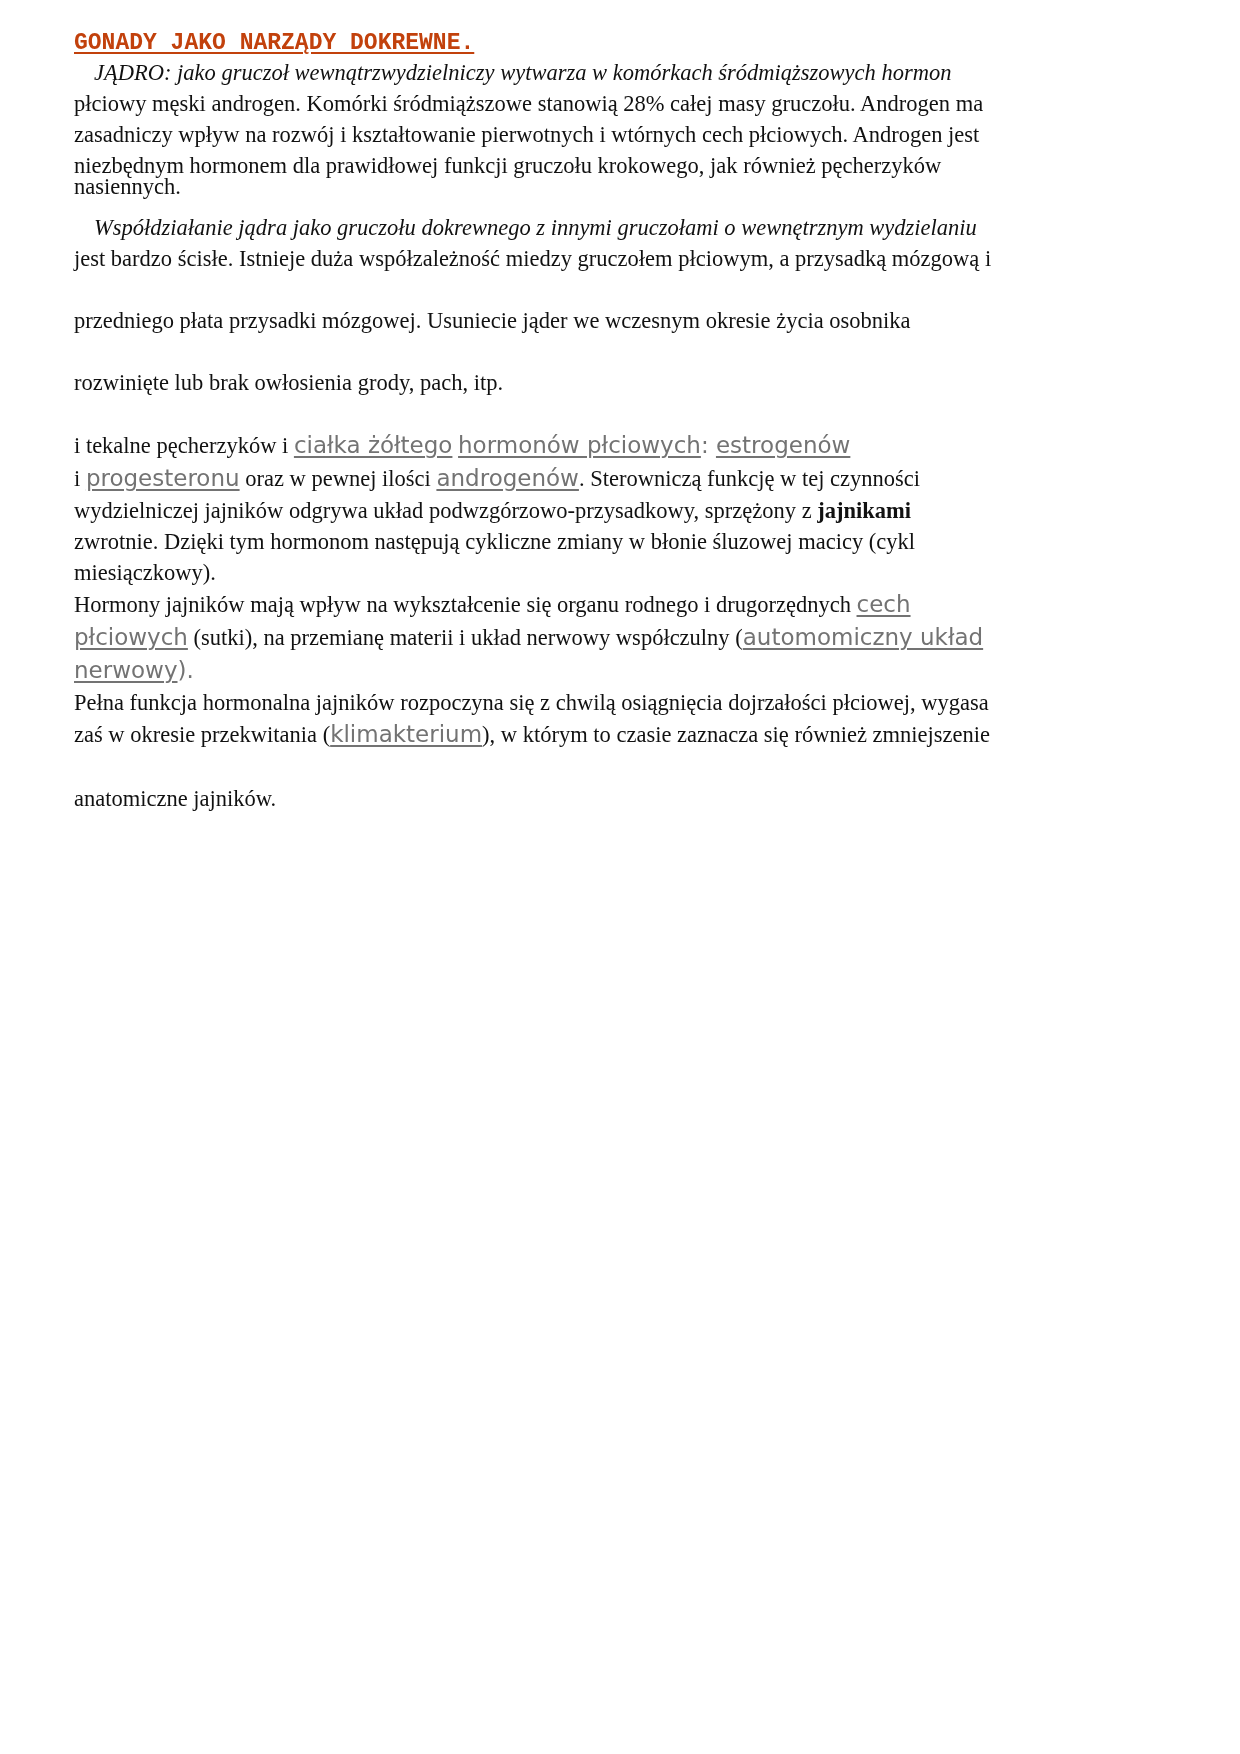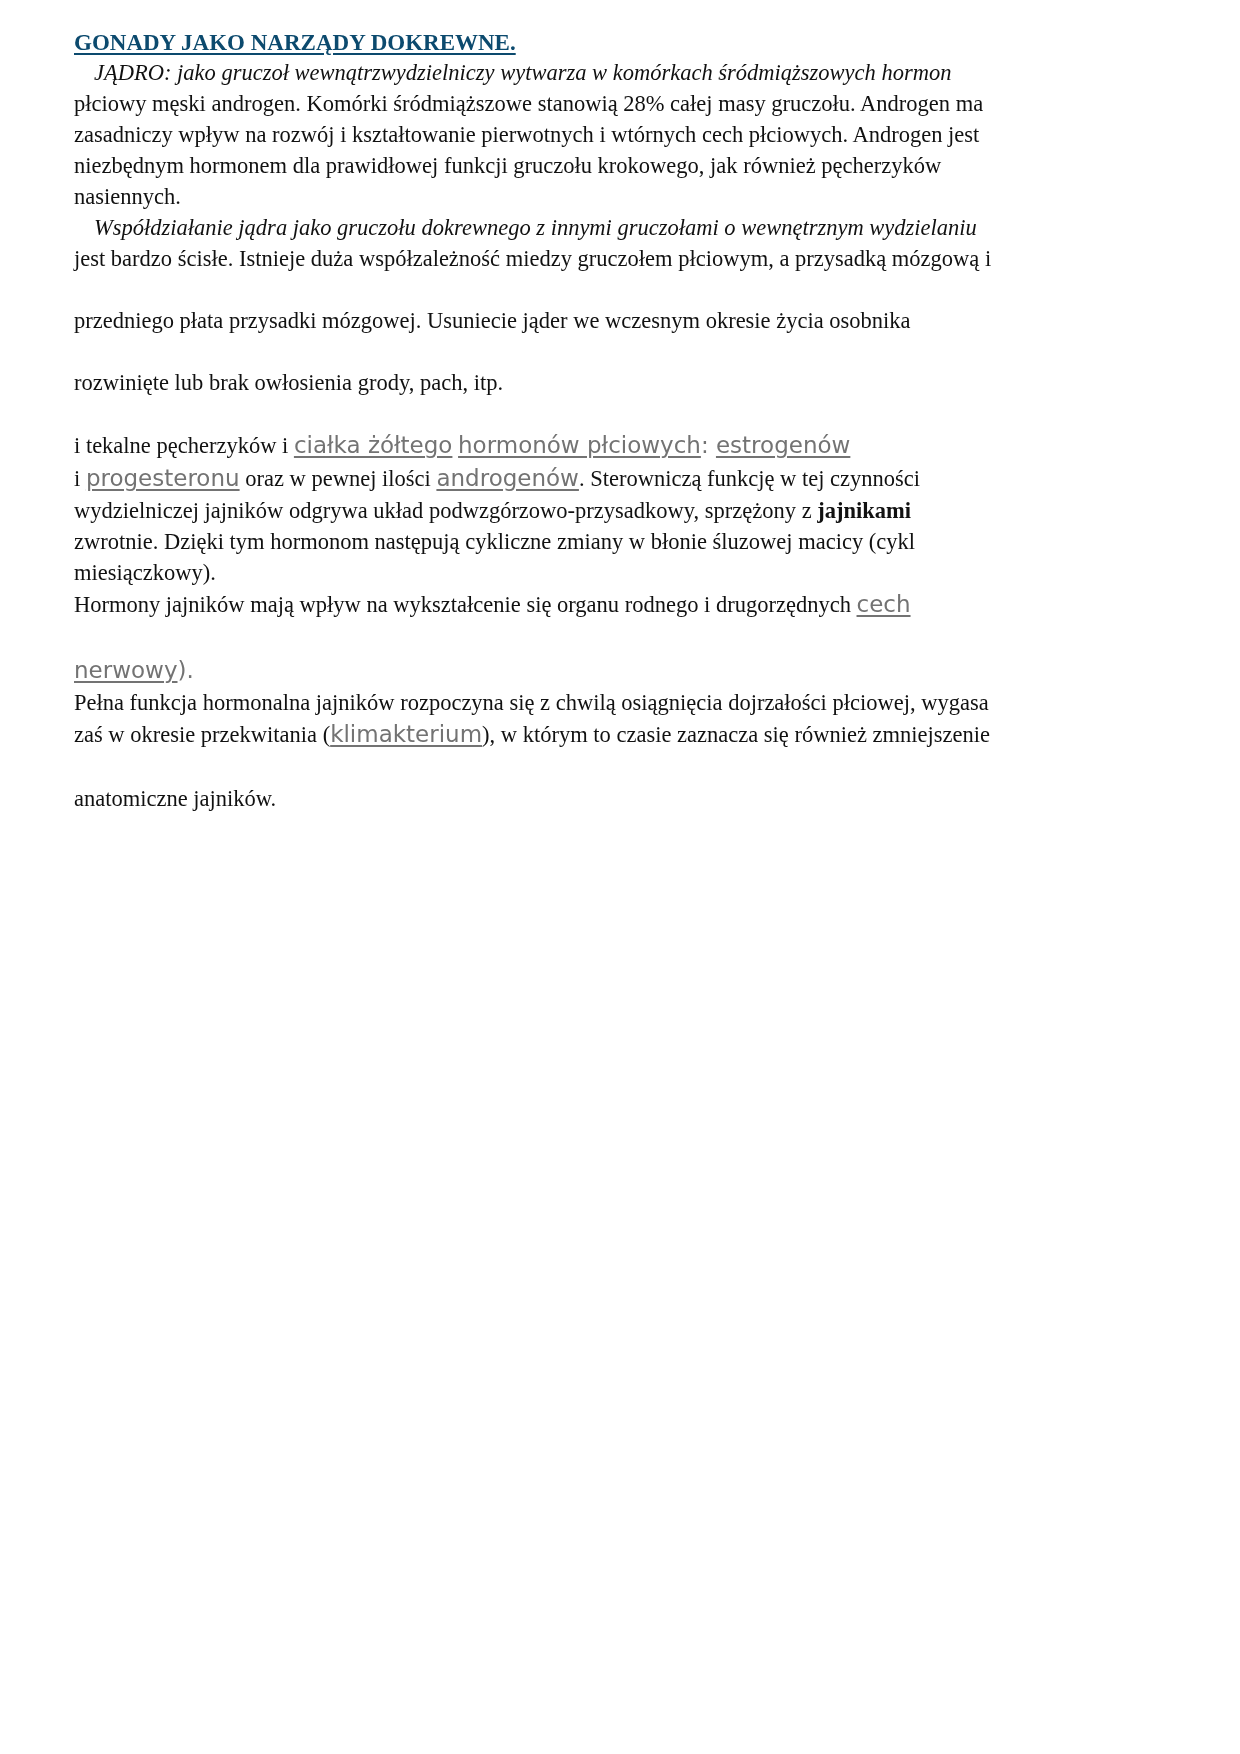--- a/index.html
+++ b/index.html
@@ -3,23 +3,23 @@
   <meta charset="utf-8">
   <style>
     html, body { margin: 0; padding: 0; background: #ffffff; }
     body { width: 1240px; height: 1754px; position: relative; overflow: hidden; }
     .page {
       position: absolute; left: 0; top: 0; width: 1240px; height: 1754px;
       background: #ffffff; color: #111111;
     }
     .title {
       position: absolute; left: 74px; top: 30px;
-      font-family: Liberation Serif, serif; font-weight: bold; font-size: 23px;
+      font-family: Liberation Mono, monospace; font-weight: bold; font-size: 23px;
       text-decoration: underline; text-decoration-thickness: 2px; text-underline-offset: 3px;
-      color: #0c4a6e;
+      color: #c2410c;
       white-space: nowrap;
     }
     .line {
       position: absolute; left: 74px;
       font-family: "Liberation Serif", serif; font-size: 22.5px;
       color: #111; white-space: nowrap; line-height: 1;
     }
     .ind { padding-left: 20px; font-style: italic; }
     .sans {
       font-family: "DejaVu Sans", sans-serif; font-size: 23px; color: #737373;
@@ -29,21 +29,21 @@
 </head>
 <body>
 
 <div class="page">
   <div class="title">GONADY JAKO NARZĄDY DOKREWNE.</div>
 
   <div class="line ind" style="top:62px">JĄDRO: jako gruczoł wewnątrzwydzielniczy wytwarza w komórkach śródmiąższowych hormon</div>
   <div class="line" style="top:93px">płciowy męski androgen. Komórki śródmiąższowe stanowią 28% całej masy gruczołu. Androgen ma</div>
   <div class="line" style="top:124px"><span>zasadniczy wpływ na rozwój i kształtowanie pierwotnych i wtórnych cech płciowych</span><span>. Androgen jest</span></div>
   <div class="line" style="top:155px">niezbędnym hormonem dla prawidłowej funkcji gruczołu krokowego, jak również pęcherzyków</div>
-  <div class="line" style="top:186px">nasiennych.</div>
+  <div class="line" style="top:176px">nasiennych.</div>
 
   <div class="line ind" style="top:217px">Współdziałanie jądra jako gruczołu dokrewnego z innymi gruczołami o wewnętrznym wydzielaniu</div>
   <div class="line" style="top:248px">jest bardzo ścisłe. Istnieje duża współzależność miedzy gruczołem płciowym, a przysadką mózgową i</div>
   <div class="line" style="top:310px">przedniego płata przysadki mózgowej. Usuniecie jąder we wczesnym okresie życia osobnika</div>
   <div class="line" style="top:372px">rozwinięte lub brak owłosienia grody, pach, itp.</div>
 
   <div class="line" style="top:434px">
     <span>i tekalne pęcherzyków i </span><span class="sans u">ciałka żółtego</span><span> </span><span class="sans u">hormonów płciowych</span><span class="sans">: </span><span class="sans u">estrogenów</span>
   </div>
   <div class="line" style="top:467px">
@@ -51,20 +51,23 @@
   </div>
   <div class="line" style="top:500px">
     <span>wydzielniczej jajników odgrywa układ podwzgórzowo-przysadkowy, sprzężony z </span><span style="font-weight:bold">jajnikami</span>
   </div>
   <div class="line" style="top:531px">zwrotnie. Dzięki tym hormonom następują cykliczne zmiany w błonie śluzowej macicy (cykl</div>
   <div class="line" style="top:562px">miesiączkowy).</div>
 
   <div class="line" style="top:593px">
     <span>Hormony jajników mają wpływ na wykształcenie się organu rodnego i drugorzędnych </span><span class="sans u">cech</span>
   </div>
+  <div class="line" style="top:626px">
+    <span class="sans u">płciowych</span><span> (sutki), na przemianę materii i układ nerwowy współczulny (</span><span class="sans u">automomiczny układ</span>
+  </div>
   <div class="line" style="top:659px">
     <span class="sans u">nerwowy</span><span class="sans">).</span>
   </div>
 
   <div class="line" style="top:692px">Pełna funkcja hormonalna jajników rozpoczyna się z chwilą osiągnięcia dojrzałości płciowej, wygasa</div>
   <div class="line" style="top:723px">
     <span>zaś w okresie przekwitania (</span><span class="sans u">klimakterium</span><span>), w którym to czasie zaznacza się również zmniejszenie</span>
   </div>
   <div class="line" style="top:788px">anatomiczne jajników.</div>
 </div>

